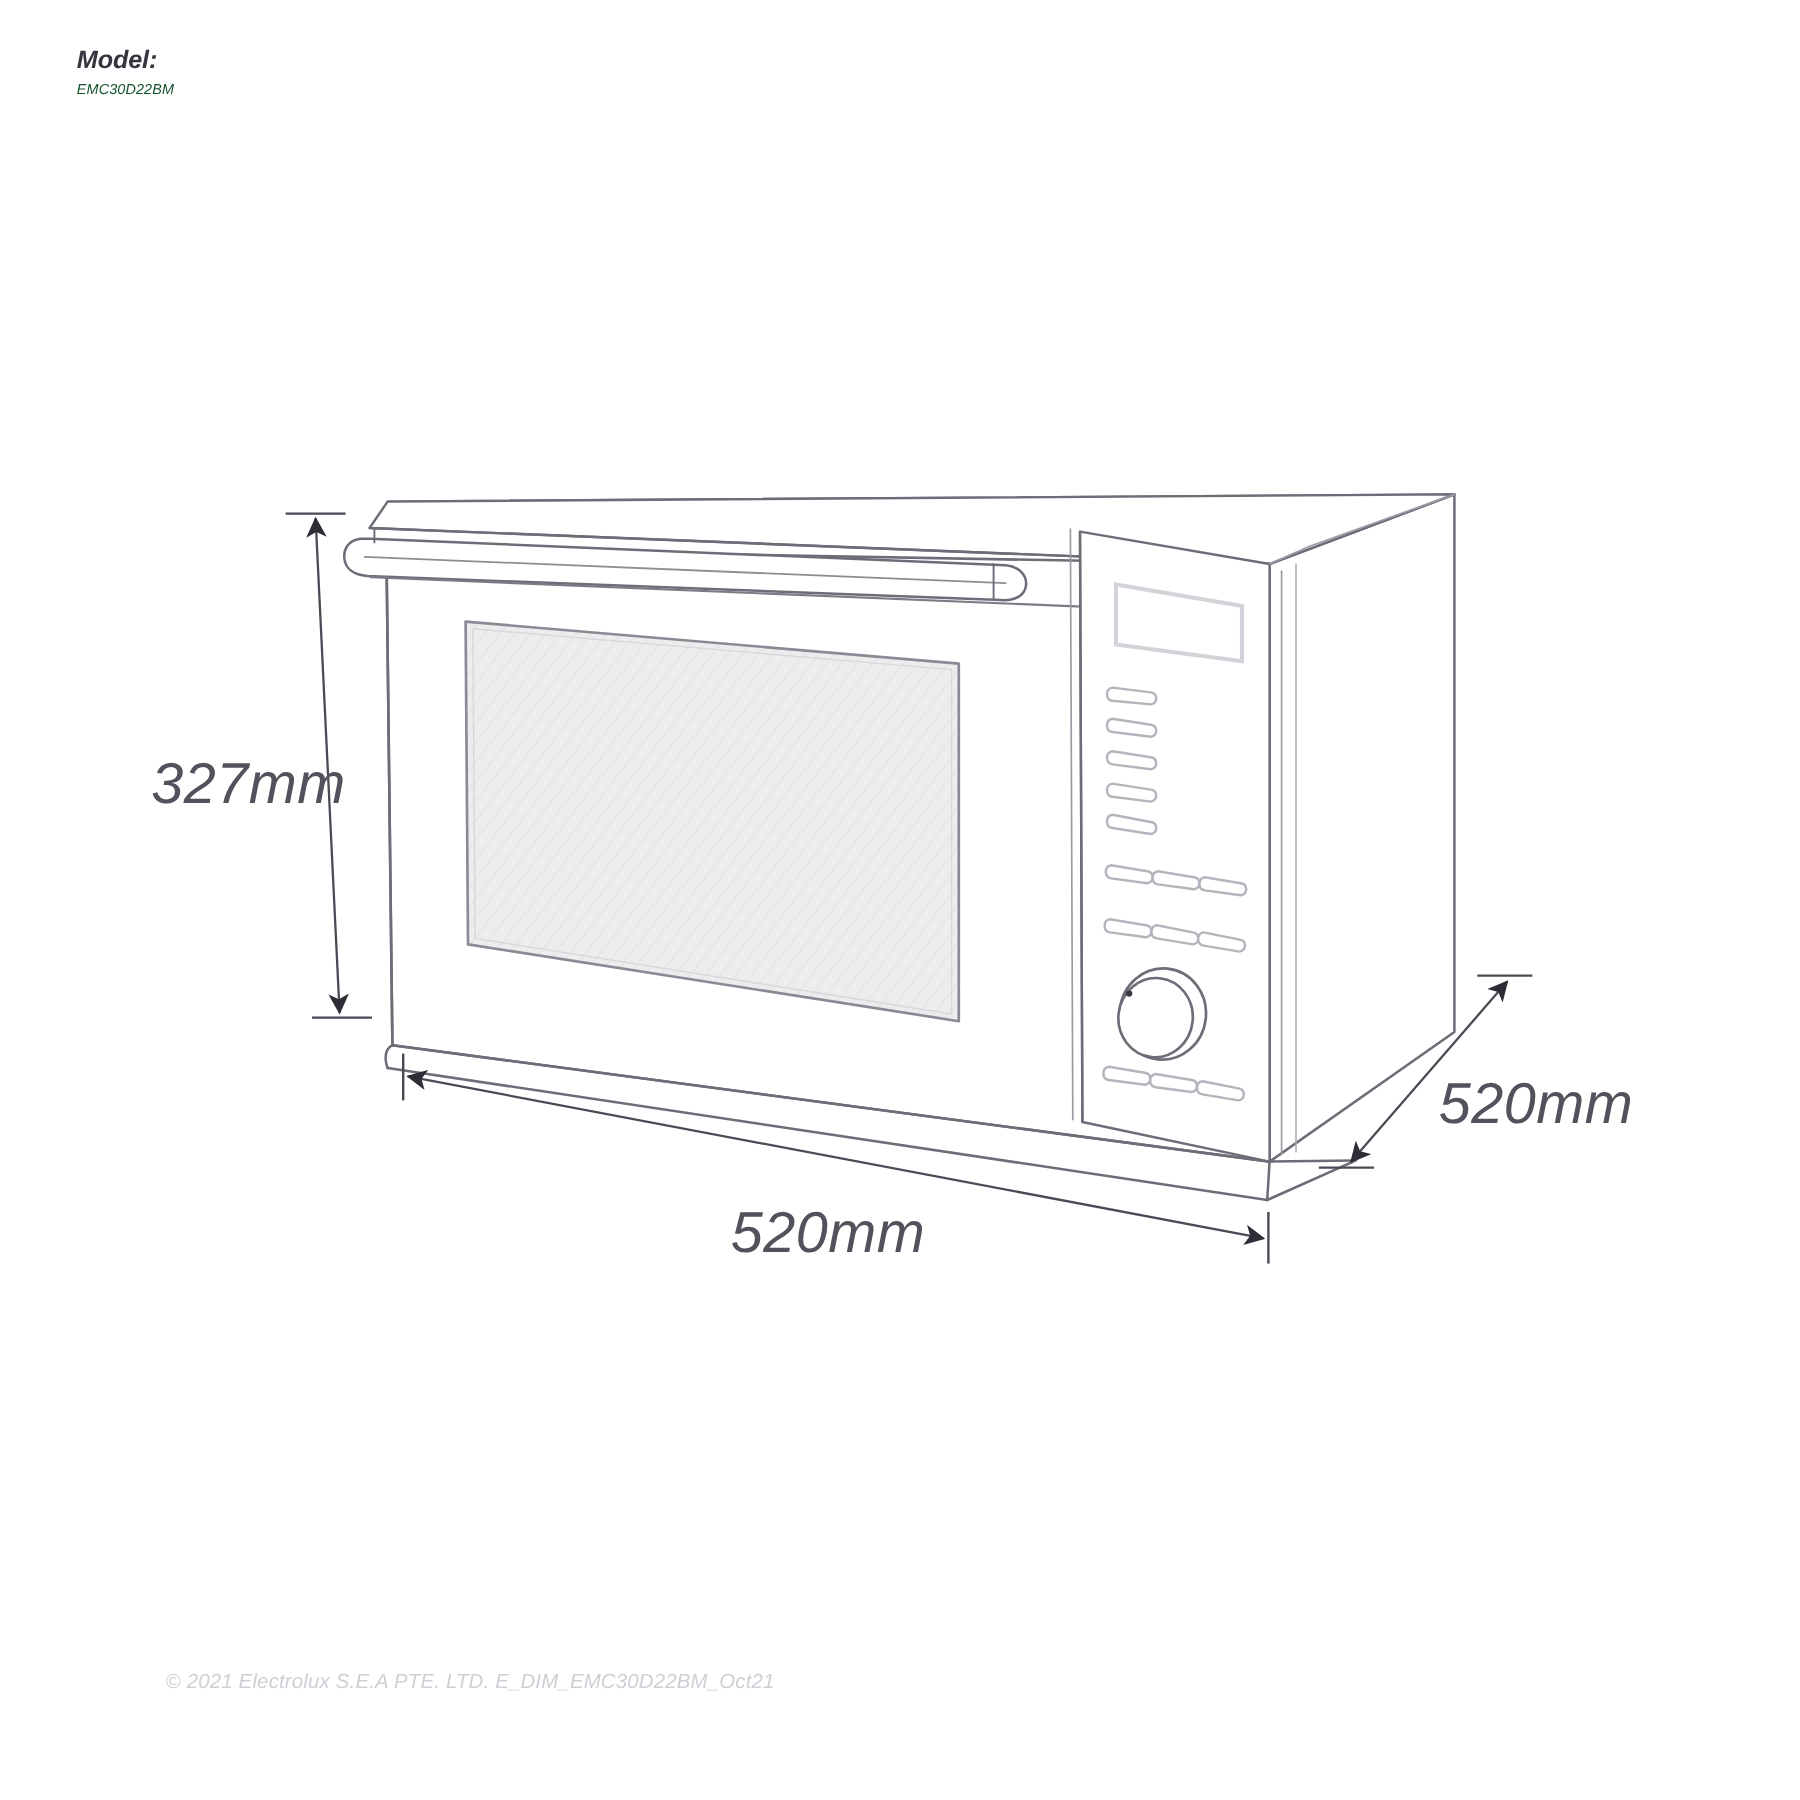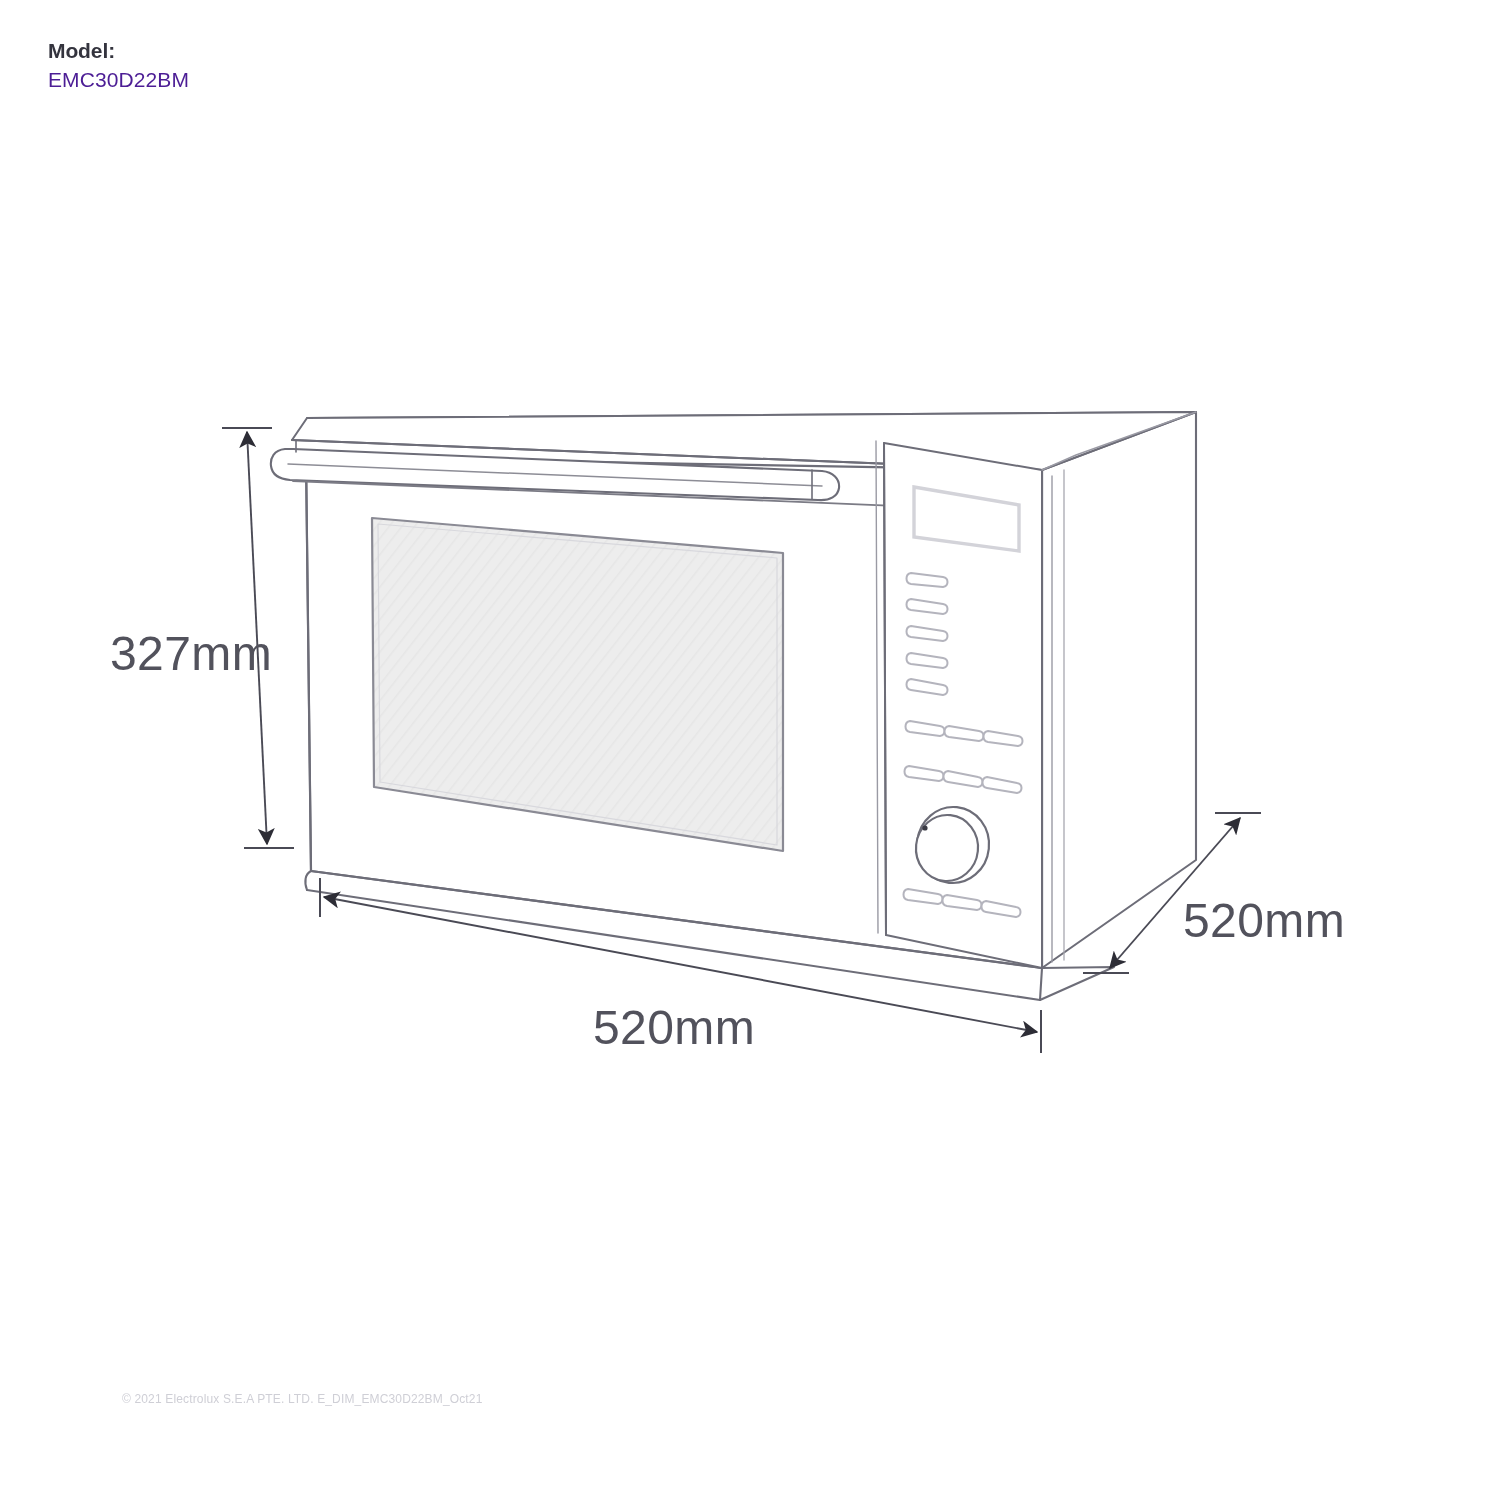--- a/index.html
+++ b/index.html
@@ -11,54 +11,55 @@
   body {
     width: 1500px;
     height: 1500px;
     font-family: "Liberation Sans", sans-serif;
     color: #3a3a44;
     position: relative;
     overflow: hidden;
   }
   #sheet {
     position: absolute;
-    left: 0; top: 0;
+    left: 16px; top: 0;
     width: 1216px;
     height: 1500px;
     background: #ffffff;
+    font-style: italic;
   }
   
   #header {
     position: absolute;
     left: 48px;
     top: 38px;
     line-height: 1.28;
     user-select: none;
   }
   #header .model-label {
     font-size: 21px;
     font-weight: bold;
     letter-spacing: -0.1px;
     color: #34343e;
     display: block;
   }
   #header .model-value {
-    font-size: 21px;
+    font-size: 12px;
     font-weight: normal;
     letter-spacing: 0.1px;
-    color: #4c1d95;
+    color: #14532d;
     display: block;
     margin-top: 2px;
   }
   
   #footer {
     position: absolute;
     left: 122px;
     top: 1392px;
-    font-size: 12px;
+    font-size: 17px;
     letter-spacing: 0.15px;
     color: #cfcfd6;
     white-space: nowrap;
     user-select: none;
   }
   
   #drawing {
     position: absolute;
     left: 0;
     top: 0;

